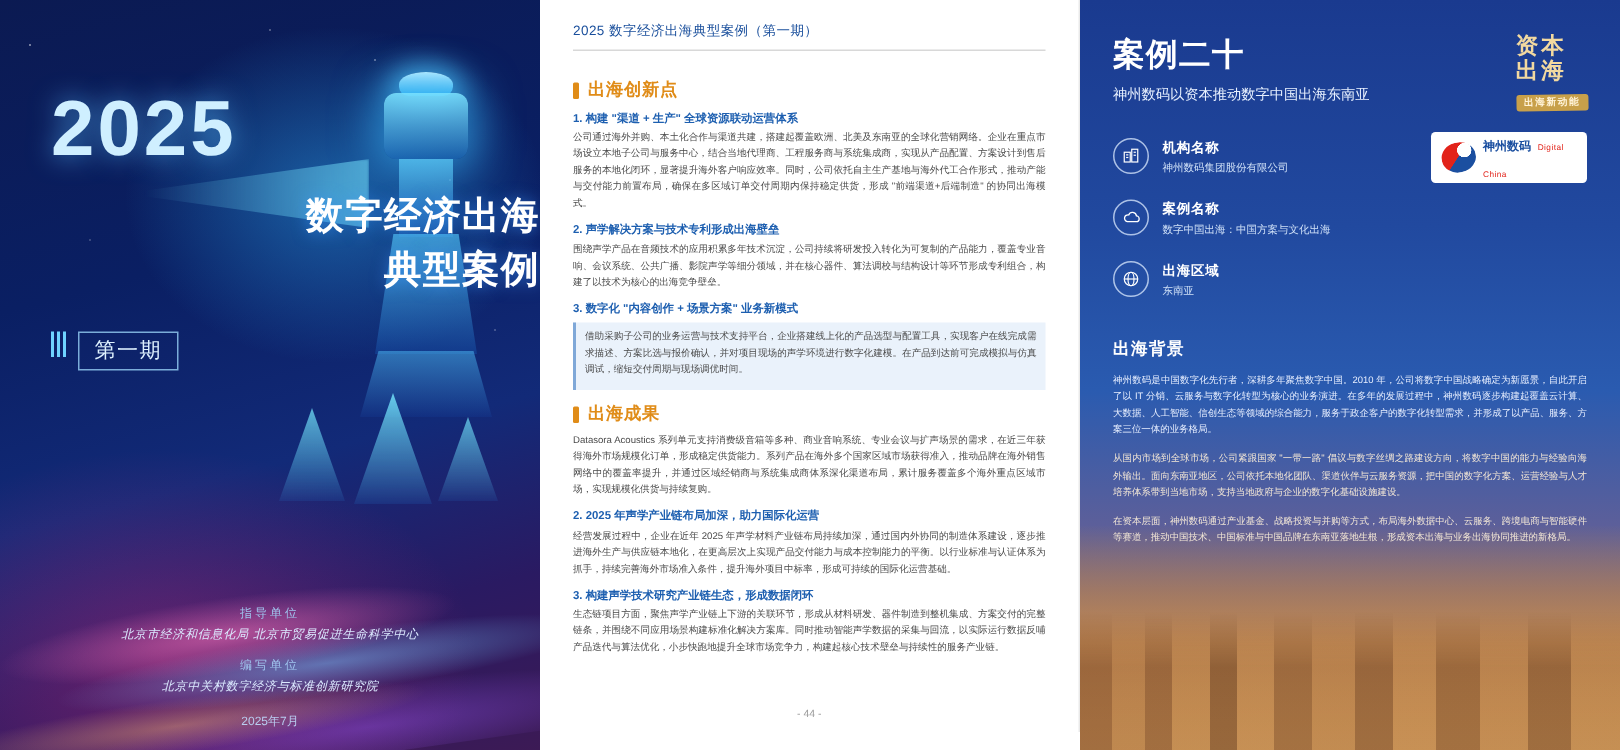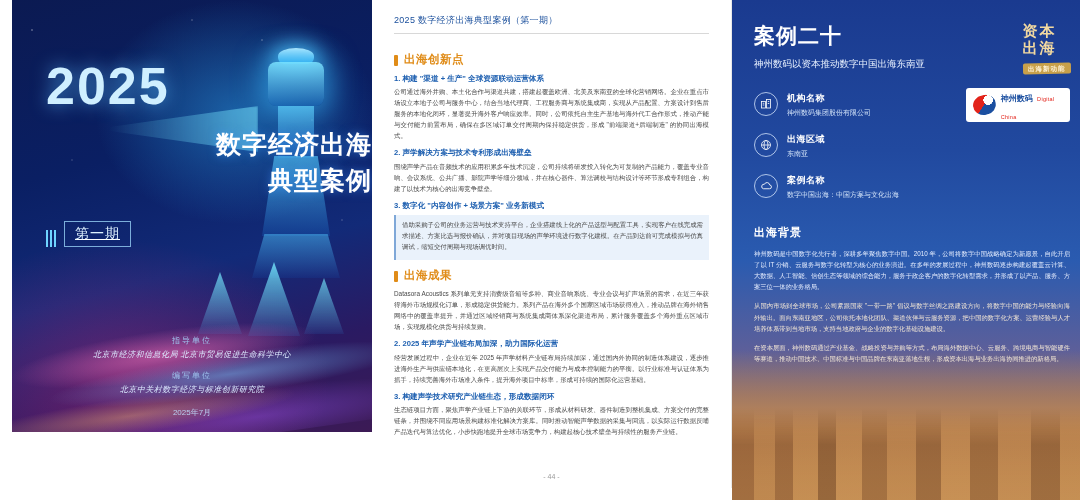--- a/index.html
+++ b/index.html
@@ -17,28 +17,27 @@
     position: relative;
     width: 1080px;
     height: 500px;
     display: flex;
   }
 
   
   .cover {
     position: relative;
     width: 360px;
-    height: 432px;
+    height: 500px;
     background:
       radial-gradient(ellipse 200px 160px at 62% 26%, rgba(40,150,220,0.55), rgba(10,30,90,0) 70%),
       radial-gradient(ellipse 300px 200px at 30% 88%, rgba(180,40,120,0.45), rgba(10,20,70,0) 70%),
       linear-gradient(165deg, #0b1a52 0%, #0a1f63 35%, #122a78 60%, #2a1a62 80%, #3c1a55 100%);
     overflow: hidden;
     flex: 0 0 360px;
-    margin-left: 12px;
   }
   .cover .stars {
     position: absolute; inset: 0;
     background-image:
       radial-gradient(1px 1px at 20px 30px, rgba(255,255,255,0.8), transparent),
       radial-gradient(1px 1px at 120px 80px, rgba(255,255,255,0.5), transparent),
       radial-gradient(1px 1px at 250px 40px, rgba(255,255,255,0.6), transparent),
       radial-gradient(1px 1px at 300px 120px, rgba(255,255,255,0.45), transparent),
       radial-gradient(1px 1px at 60px 160px, rgba(255,255,255,0.35), transparent),
       radial-gradient(1px 1px at 330px 220px, rgba(255,255,255,0.4), transparent),
@@ -130,23 +129,22 @@
     font-size: 25px;
     font-weight: 700;
     letter-spacing: 1px;
     line-height: 1.45;
     text-shadow: 0 0 10px rgba(60,150,255,0.6);
     text-align: right;
   }
   .issue-badge {
     margin-top: 22px;
     display: inline-flex;
-    align-items: flex-end;
+    align-items: flex-start;
     gap: 8px;
-    text-decoration: underline;
   }
   .issue-badge .bars {
     display: inline-block;
     width: 10px; height: 17px;
     background: linear-gradient(90deg,#6fd4ff 0 2px, transparent 2px 4px, #6fd4ff 4px 6px, transparent 6px 8px, #6fd4ff 8px 10px);
   }
   .issue-badge .txt {
     font-size: 14px;
     letter-spacing: 1px;
     border: 1px solid rgba(160,220,255,0.75);
@@ -522,41 +520,41 @@
             </svg>
           </span>
           <span class="info-texts">
             <div class="k">机构名称</div>
             <div class="v">神州数码集团股份有限公司</div>
           </span>
         </div>
 
         <div class="info-row">
           <span class="info-ico">
+            <svg width="13" height="13" viewBox="0 0 24 24" fill="none" stroke="#ffffff" stroke-width="1.6">
+              <path d="M6.5 18h11a3.5 3.5 0 0 0 .3-7 5 5 0 0 0-9.6-1.3A4 4 0 0 0 6.5 18z"></path>
+            </svg>
+          </span>
+          <span class="info-texts">
+            <div class="k">案例名称</div>
+            <div class="v">数字中国出海：中国方案与文化出海</div>
+          </span>
+        </div>
+
+        <div class="info-row">
+          <span class="info-ico">
             <svg width="12" height="12" viewBox="0 0 24 24" fill="none" stroke="#ffffff" stroke-width="1.6">
               <circle cx="12" cy="12" r="9"></circle>
               <ellipse cx="12" cy="12" rx="4" ry="9"></ellipse>
               <line x1="3" y1="12" x2="21" y2="12"></line>
             </svg>
           </span>
           <span class="info-texts">
             <div class="k">出海区域</div>
             <div class="v">东南亚</div>
-          </span>
-        </div>
-
-        <div class="info-row">
-          <span class="info-ico">
-            <svg width="13" height="13" viewBox="0 0 24 24" fill="none" stroke="#ffffff" stroke-width="1.6">
-              <path d="M6.5 18h11a3.5 3.5 0 0 0 .3-7 5 5 0 0 0-9.6-1.3A4 4 0 0 0 6.5 18z"></path>
-            </svg>
-          </span>
-          <span class="info-texts">
-            <div class="k">案例名称</div>
-            <div class="v">数字中国出海：中国方案与文化出海</div>
           </span>
         </div>
 
       </div>
 
       <div class="bg-title">出海背景</div>
       <p class="bg-para">神州数码是中国数字化先行者，深耕多年聚焦数字中国。2010 年，公司将数字中国战略确定为新愿景，自此开启了以 IT 分销、云服务与数字化转型为核心的业务演进。在多年的发展过程中，神州数码逐步构建起覆盖云计算、大数据、人工智能、信创生态等领域的综合能力，服务于政企客户的数字化转型需求，并形成了以产品、服务、方案三位一体的业务格局。</p>
       <p class="bg-para dim">从国内市场到全球市场，公司紧跟国家 "一带一路" 倡议与数字丝绸之路建设方向，将数字中国的能力与经验向海外输出。面向东南亚地区，公司依托本地化团队、渠道伙伴与云服务资源，把中国的数字化方案、运营经验与人才培养体系带到当地市场，支持当地政府与企业的数字化基础设施建设。</p>
       <p class="bg-para dim">在资本层面，神州数码通过产业基金、战略投资与并购等方式，布局海外数据中心、云服务、跨境电商与智能硬件等赛道，推动中国技术、中国标准与中国品牌在东南亚落地生根，形成资本出海与业务出海协同推进的新格局。</p>
     </div>

